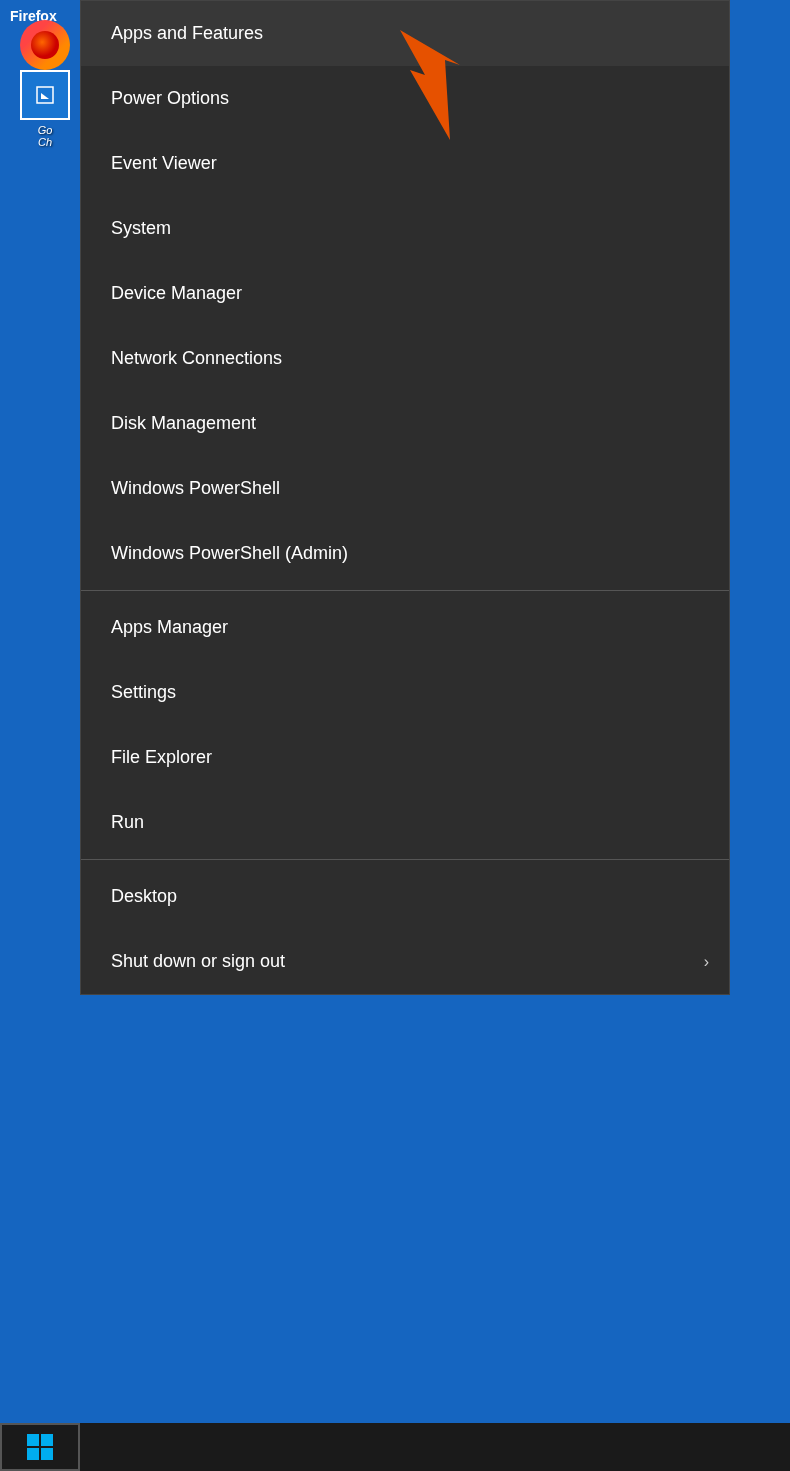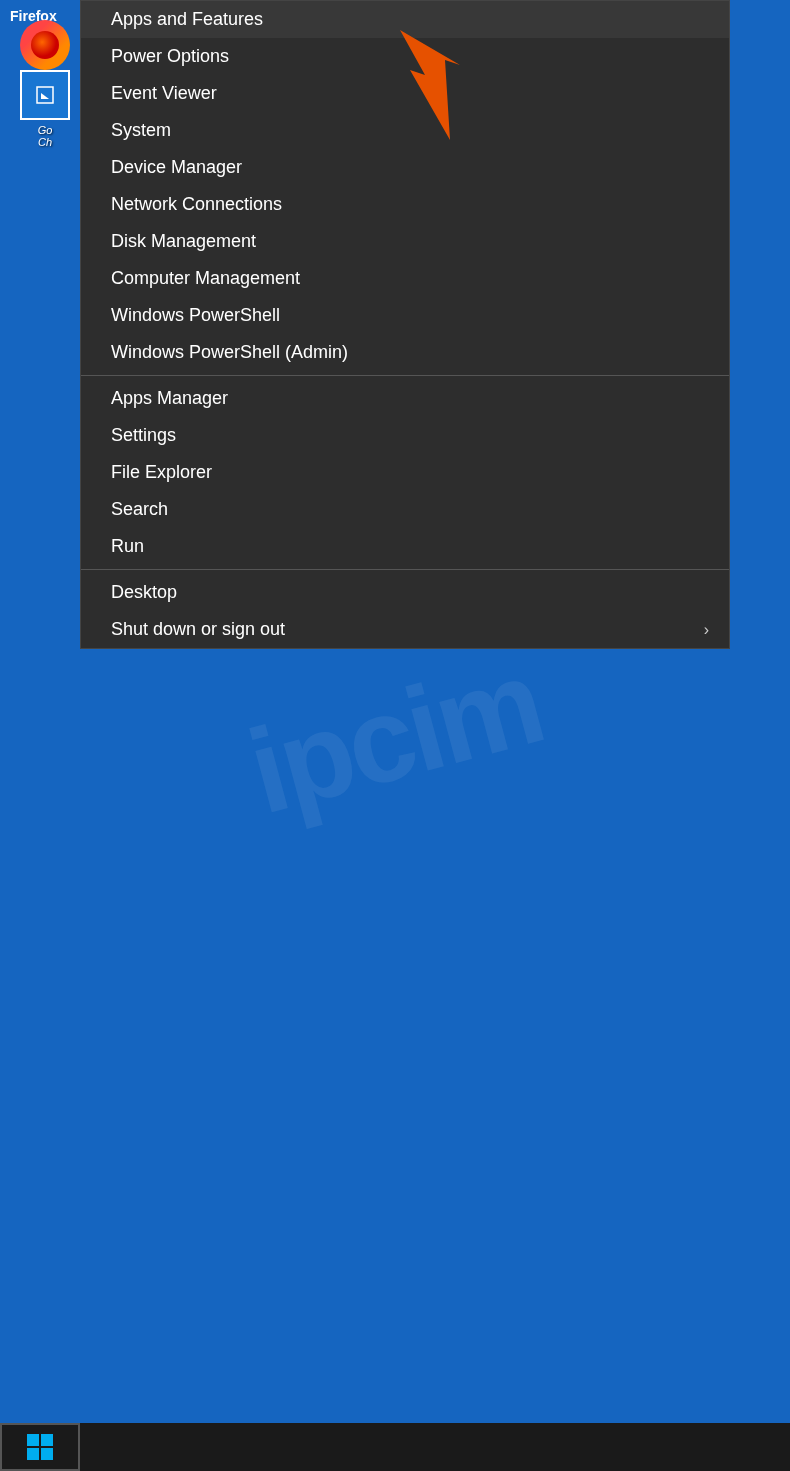--- a/index.html
+++ b/index.html
@@ -116,21 +116,21 @@
       left: 80px;
       width: 650px;
       background-color: #2d2d2d;
       border: 1px solid #444;
       z-index: 100;
     }
 
     .menu-item {
       display: flex;
       align-items: center;
-      padding: 8px 30px;
+      padding: 22px 30px;
       color: #ffffff;
       font-size: 18px;
       font-weight: 400;
       cursor: pointer;
       position: relative;
       transition: background-color 0.1s;
     }
 
     .menu-item.first-item {
       background-color: #383838;
@@ -277,23 +277,20 @@
     </div>
 
     <div class="menu-item">
       <span>Network Connections</span>
     </div>
 
     <div class="menu-item">
       <span>Disk Management</span>
     </div>
 
-    <div class="menu-item">
-      <span>Computer Management</span>
-    </div>
 
     <div class="menu-item">
       <span>Windows PowerShell</span>
     </div>
 
     <div class="menu-item">
       <span>Windows PowerShell (Admin)</span>
     </div>
 
     <div class="menu-divider"></div>
@@ -303,23 +300,20 @@
     </div>
 
     <div class="menu-item">
       <span>Settings</span>
     </div>
 
     <div class="menu-item">
       <span>File Explorer</span>
     </div>
 
-    <div class="menu-item">
-      <span>Search</span>
-    </div>
 
     <div class="menu-item">
       <span>Run</span>
     </div>
 
     <div class="menu-divider"></div>
 
     <div class="menu-item">
       <span>Desktop</span>
     </div>

